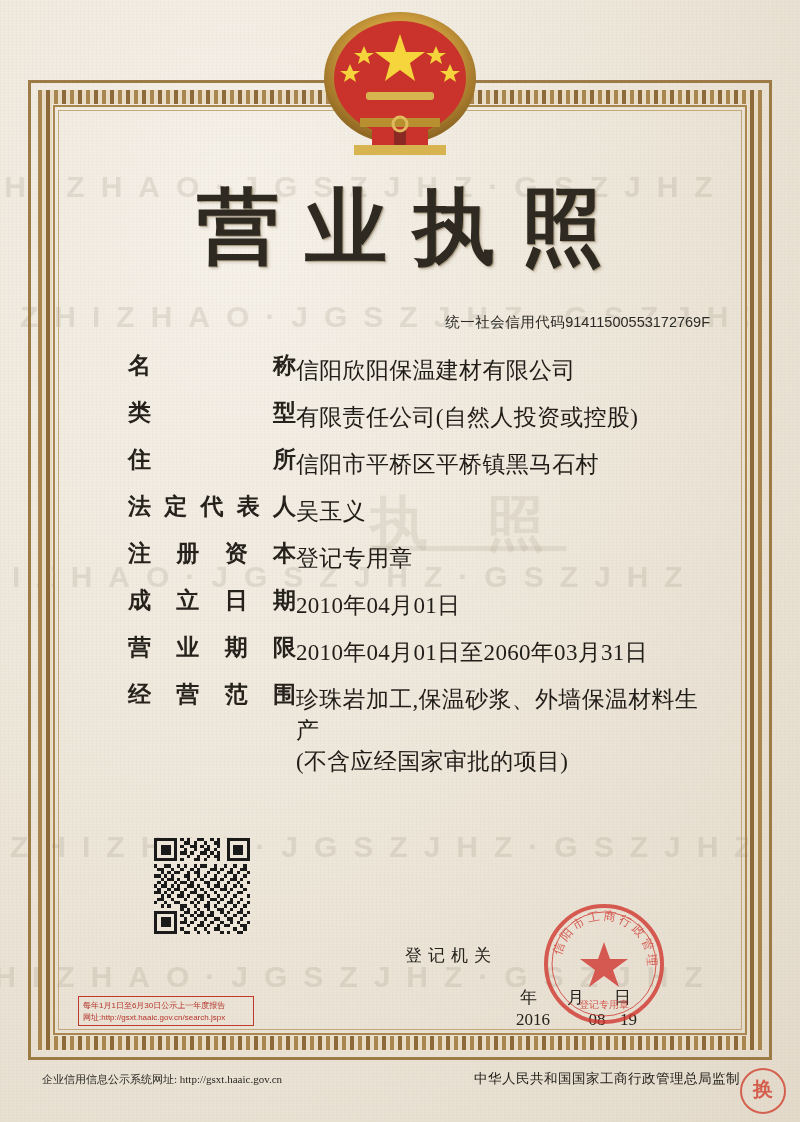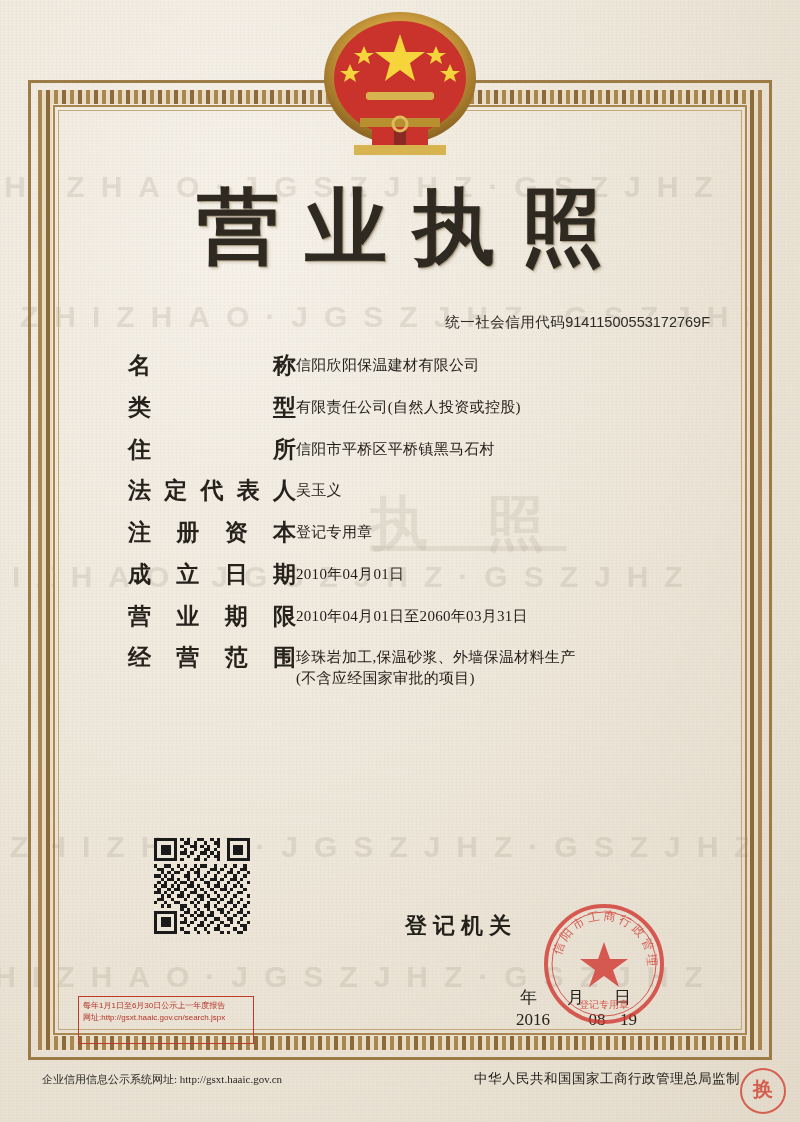--- a/index.html
+++ b/index.html
@@ -154,21 +154,21 @@
     font-size: 23px;
     font-weight: bold;
     color: #25211b;
     letter-spacing: 0;
     line-height: 1.25;
     display: flex;
     justify-content: space-between;
   }
   .row .label span { display: inline-block; }
   .row .value {
-    font-size: 15px;
+    font-size: 23px;
     color: #201d18;
     line-height: 1.35;
     padding-top: 3px;
     letter-spacing: .3px;
   }
   .row .value.num {
     font-family: "Liberation Serif", serif;
   }
   .scope-line { display: block; }
 
@@ -180,37 +180,37 @@
     width: 96px;
     height: 96px;
   }
 
   
   .notice-box {
     position: absolute;
     left: 78px;
     top: 996px;
     width: 176px;
-    height: 48px;
+    height: 30px;
     border: 1.5px solid #c0392b;
     color: #b5342a;
     font-size: 8px;
     line-height: 1.5;
     padding: 3px 4px;
     box-sizing: border-box;
     font-family: "Liberation Sans", sans-serif;
   }
 
   
   .reg-auth {
     position: absolute;
     left: 405px;
-    top: 911px;
-    font-size: 22px;
-    font-weight: bold;
+    top: 944px;
+    font-size: 17px;
+    font-weight: normal;
     letter-spacing: 6px;
     color: #24211b;
   }
   .date-line {
     position: absolute;
     left: 520px;
     top: 986px;
     font-size: 17px;
     letter-spacing: 30px;
     color: #24211b;

